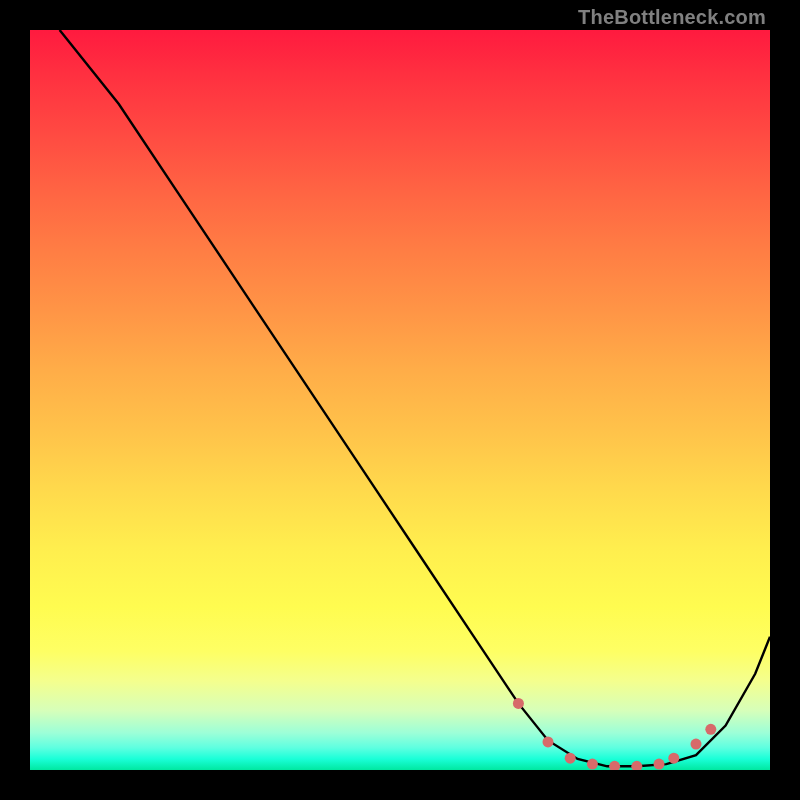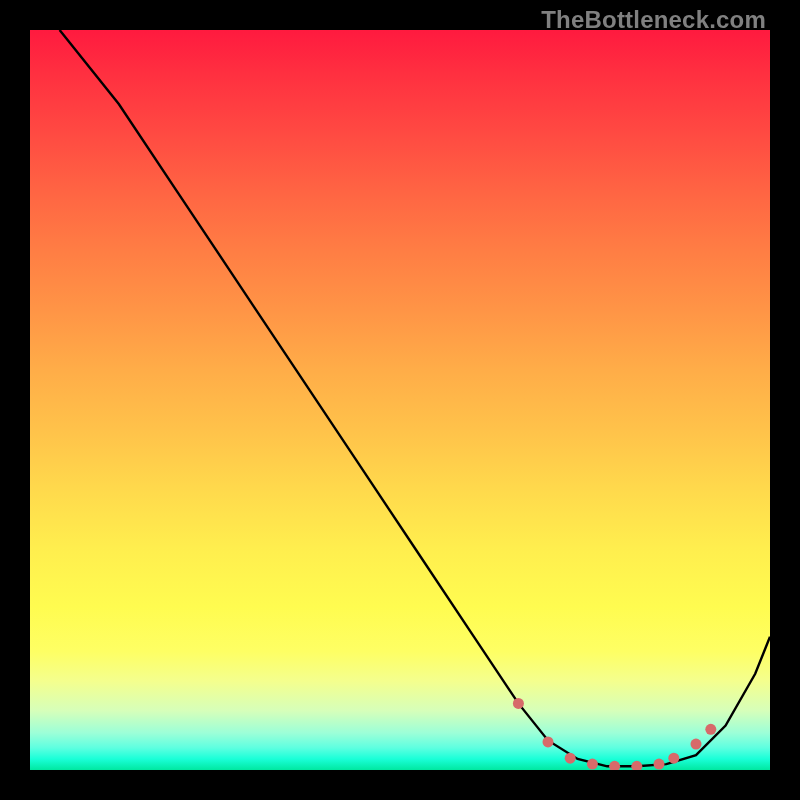--- a/index.html
+++ b/index.html
@@ -35,21 +35,21 @@
         #5effe0 97%,
         #1affd8 98.5%,
         #00e8a0 100%);
     overflow: hidden;
   }
   .watermark {
     position: absolute;
     top: 6px;
     right: 34px;
     font-family: Arial, Helvetica, sans-serif;
-    font-size: 24px;
+    font-size: 20px;
     font-weight: bold;
     color: #808080;
     letter-spacing: 0.2px;
   }
   svg.curve {
     position: absolute;
     left: 0; top: 0;
     width: 740px; height: 740px;
   }
 </style>

